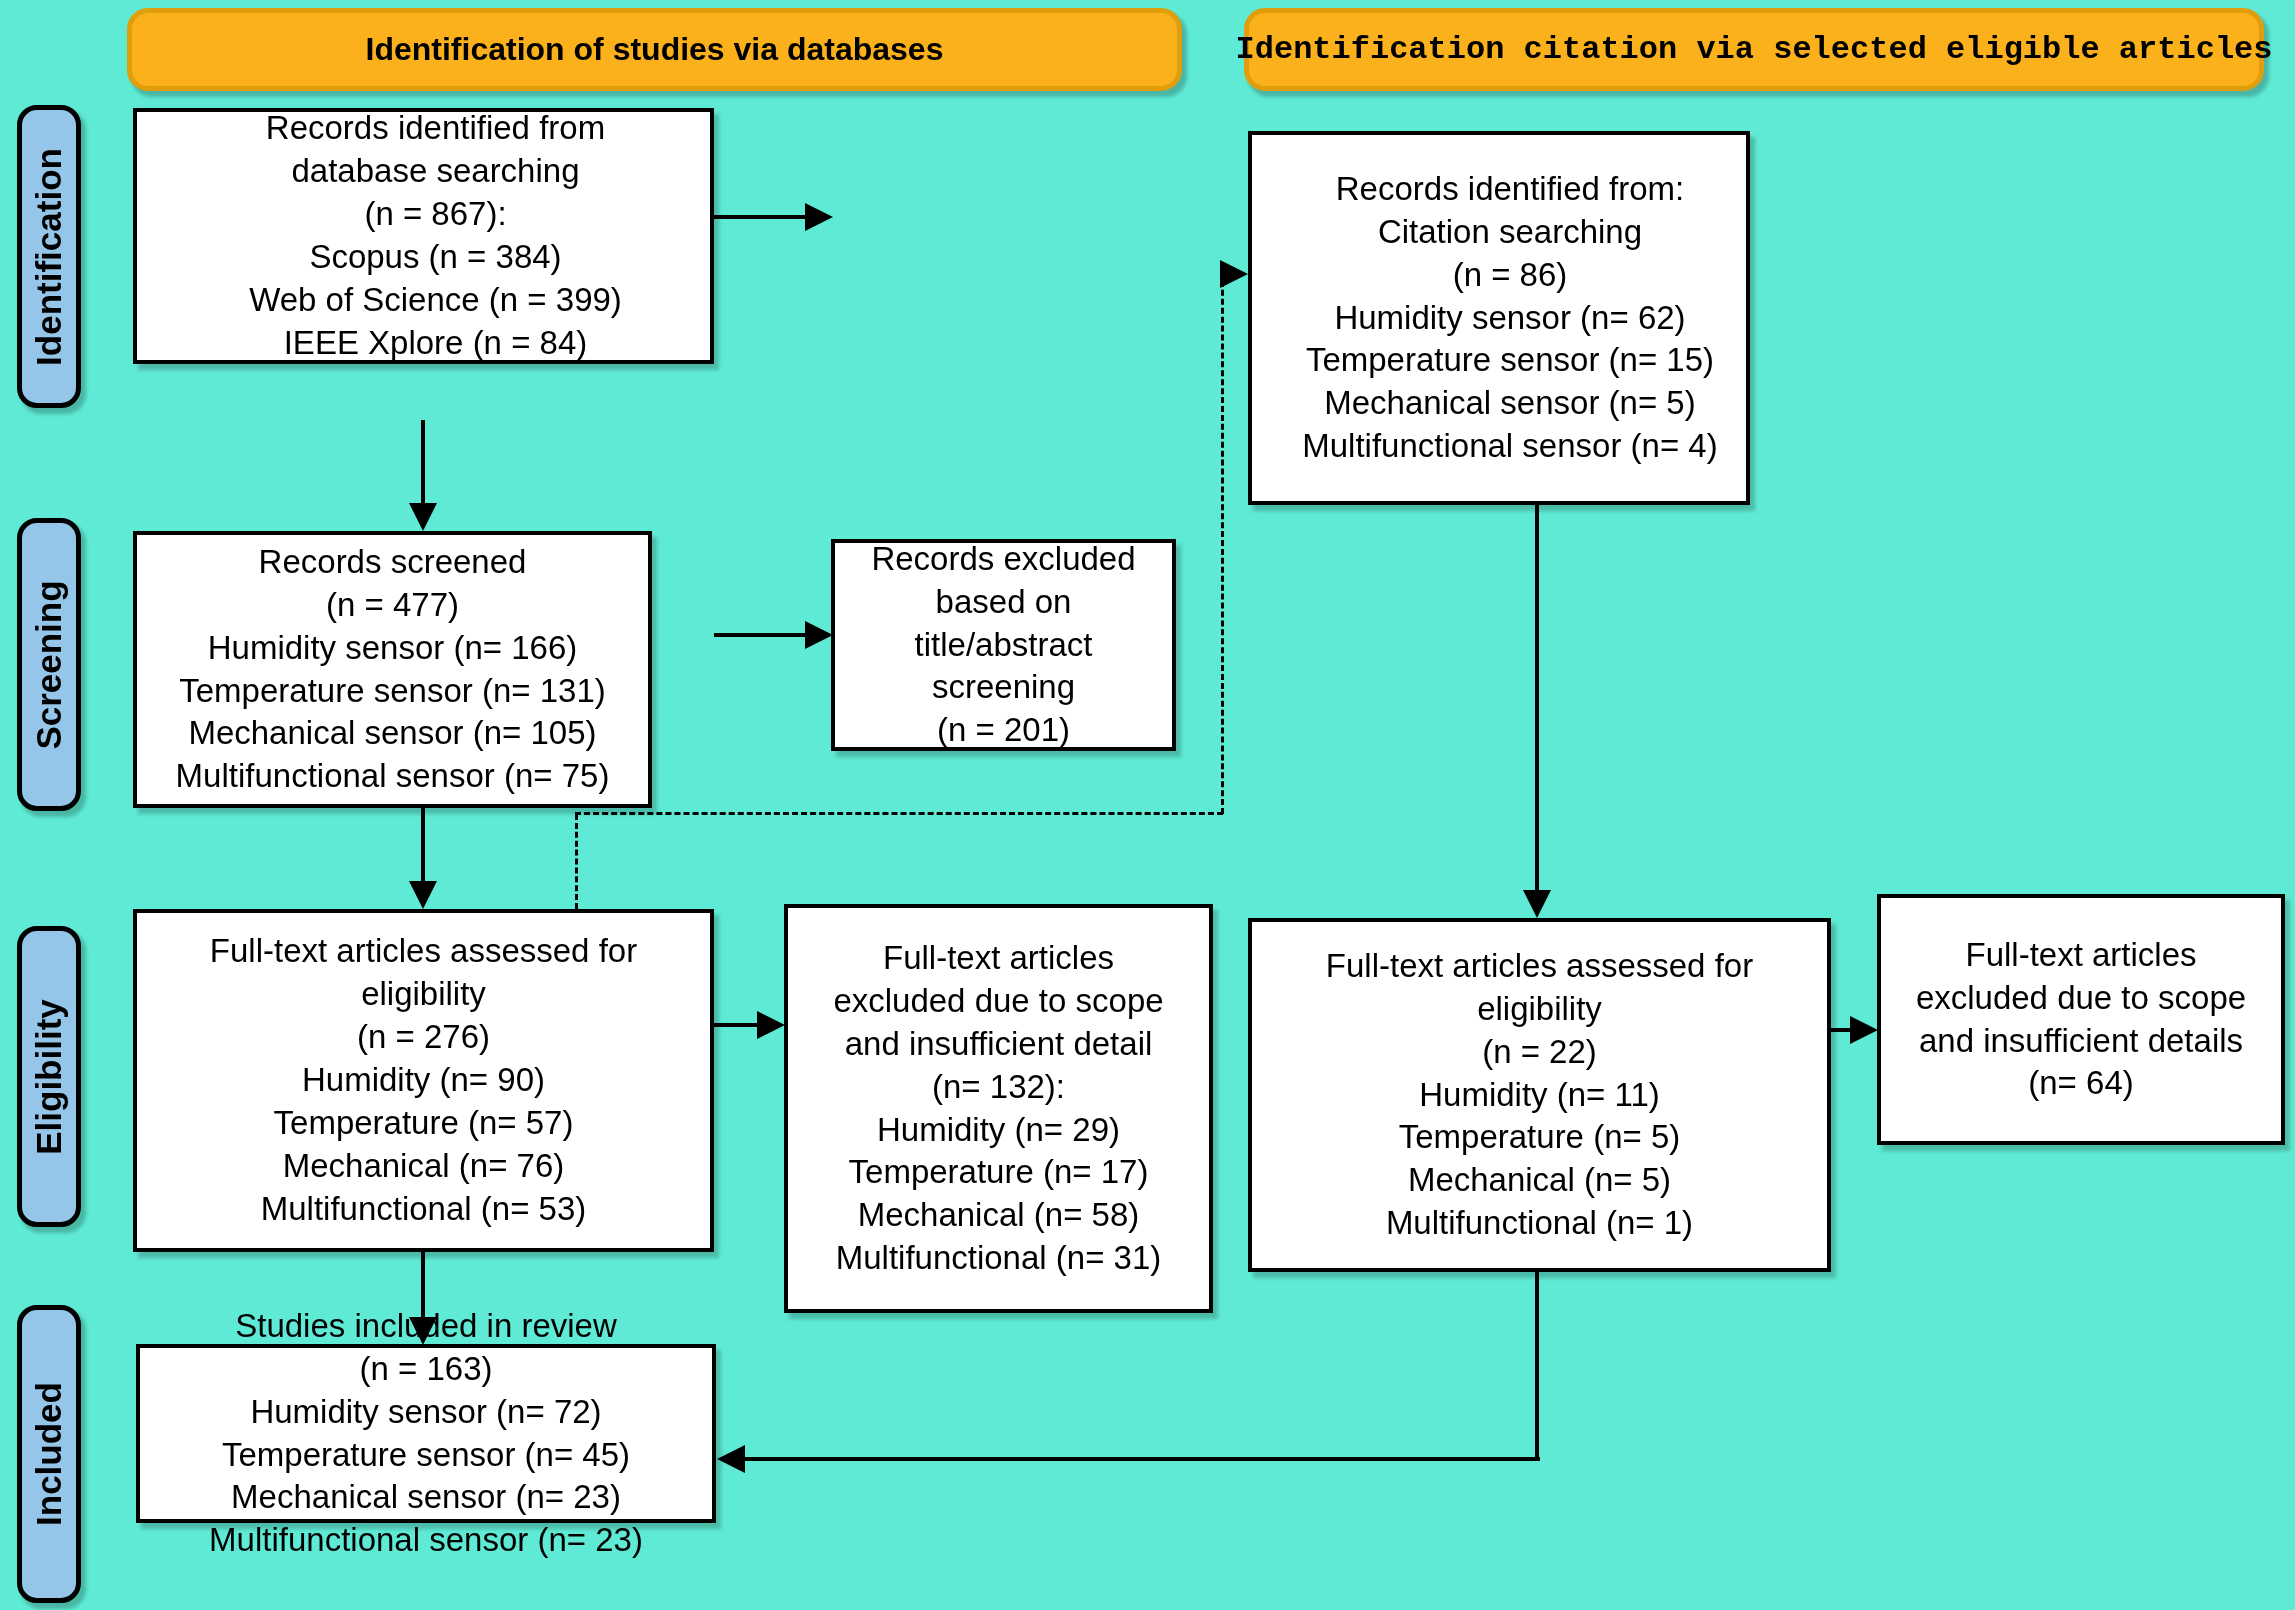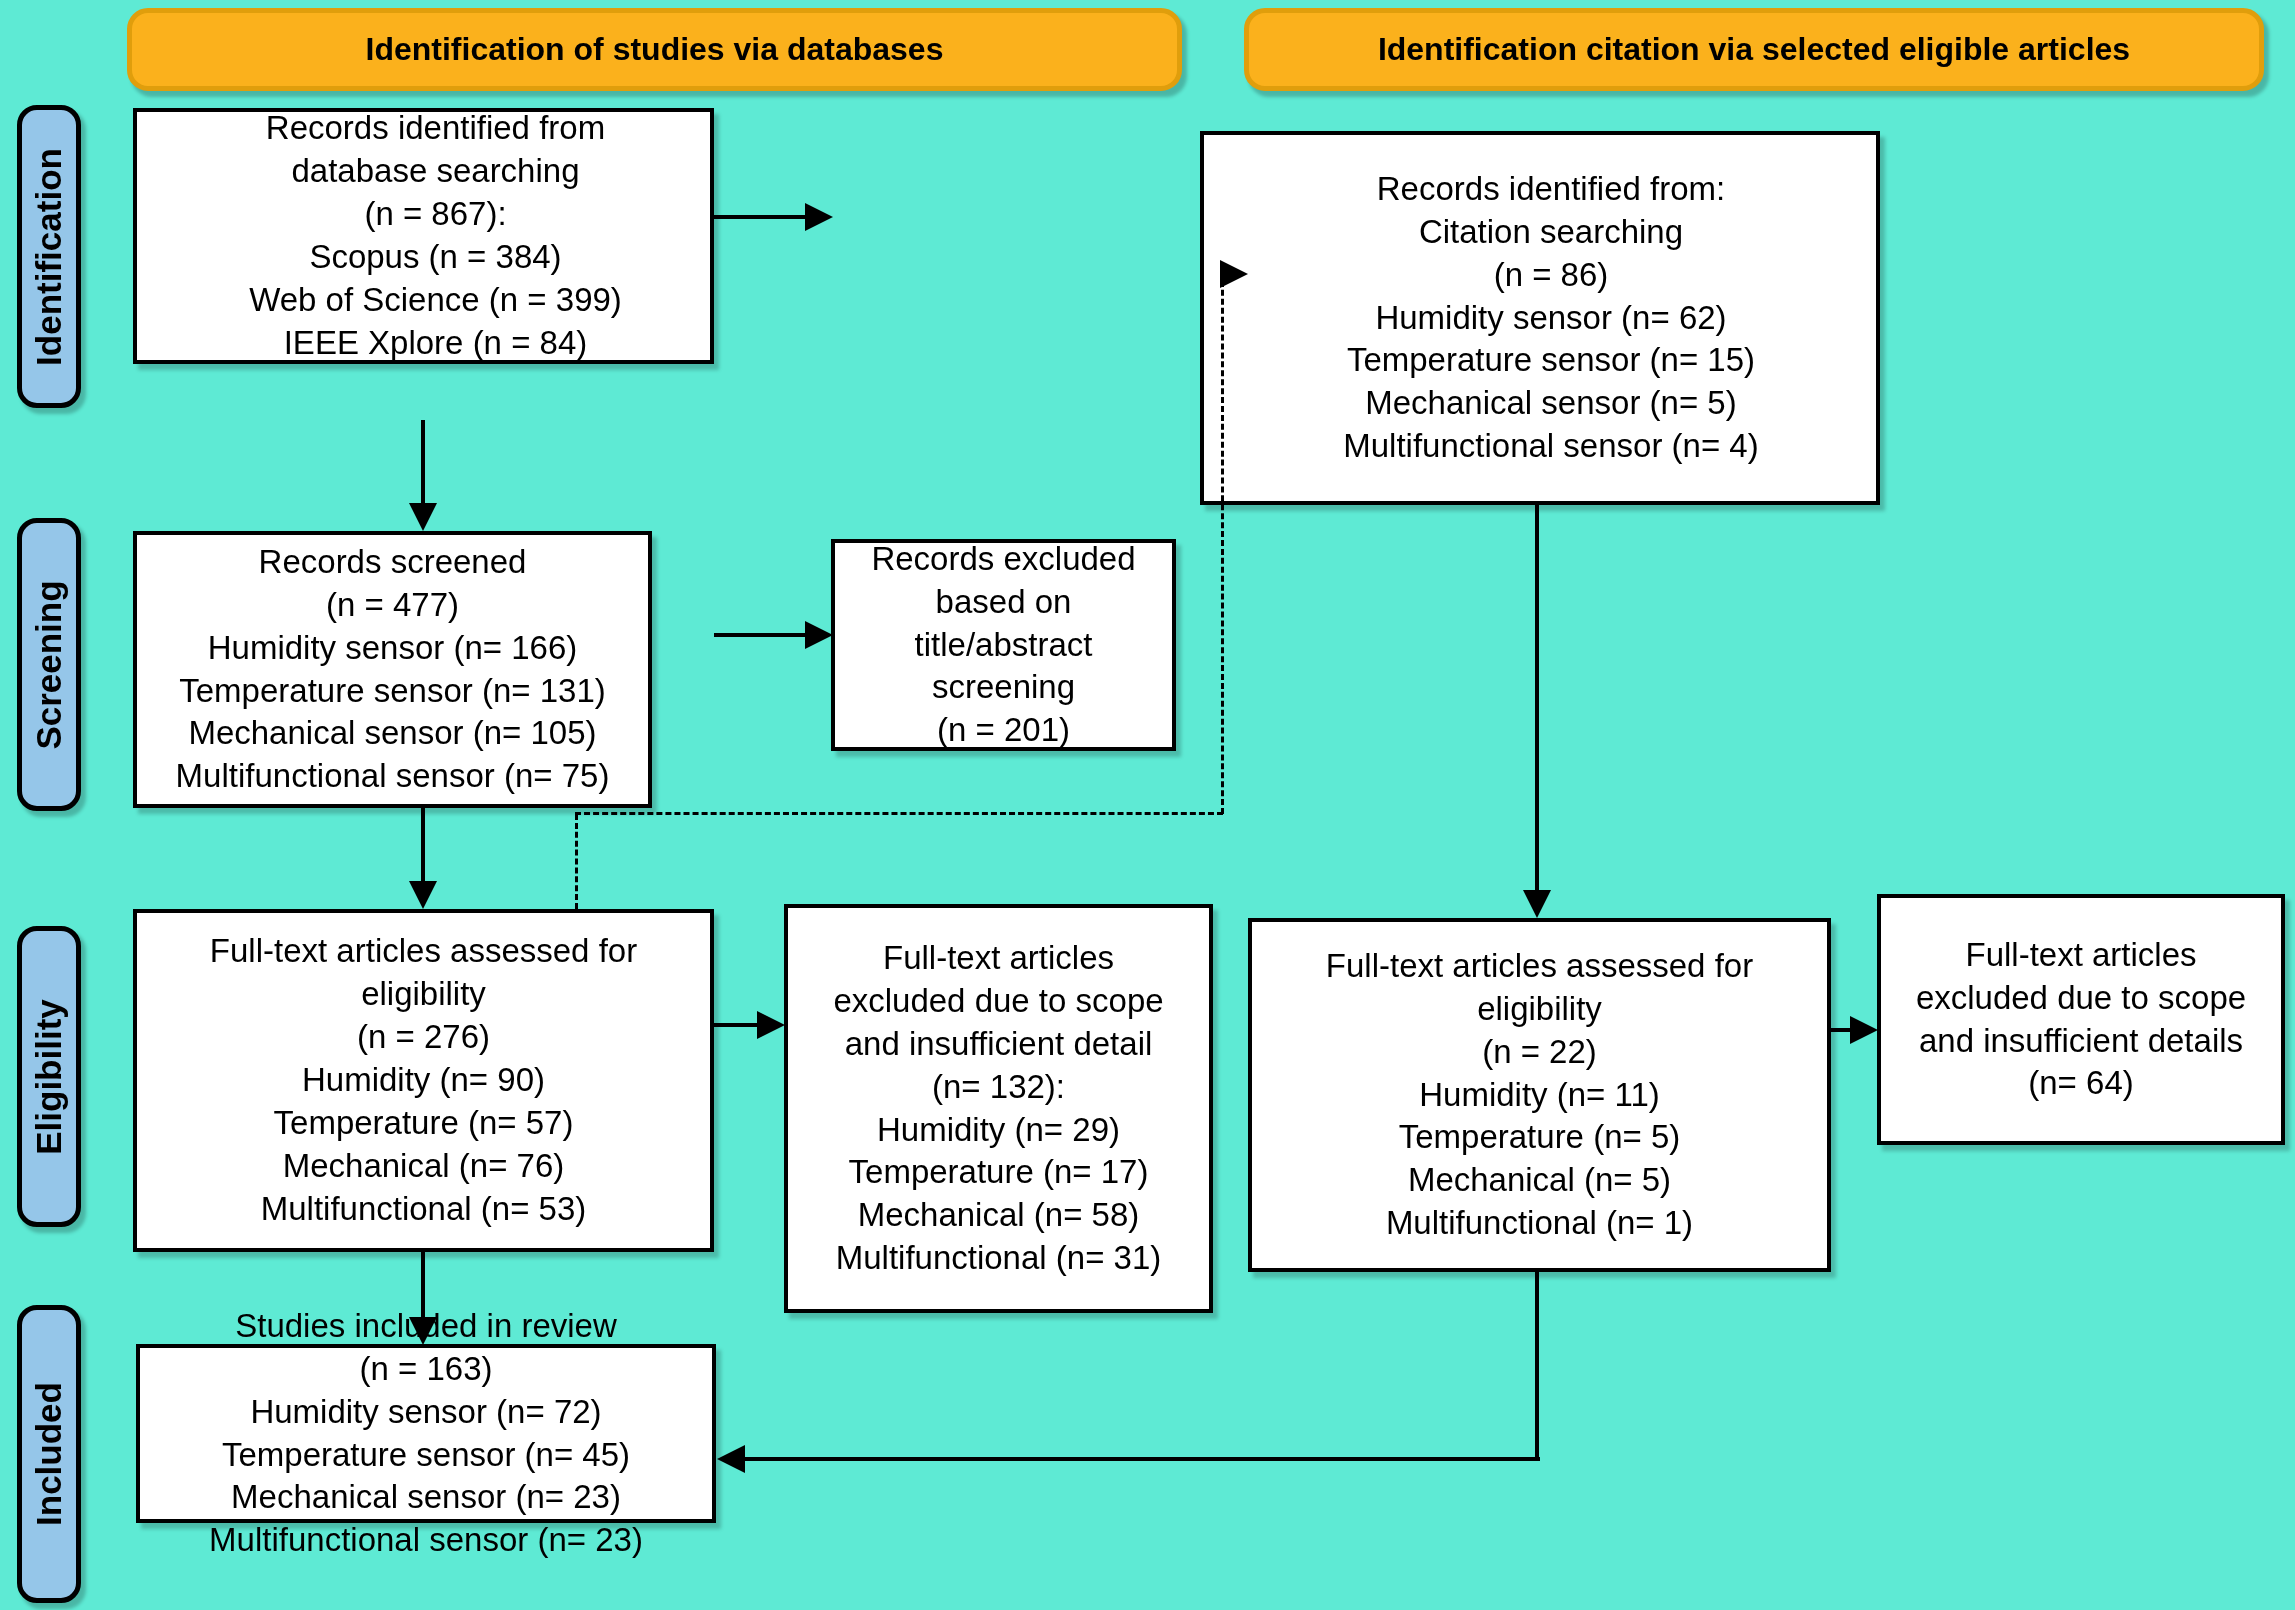--- a/index.html
+++ b/index.html
@@ -60,21 +60,21 @@
   .arr.right { border-top: 14px solid transparent; border-bottom: 14px solid transparent; border-left: 28px solid var(--connector, #000); }
   .arr.left  { border-top: 14px solid transparent; border-bottom: 14px solid transparent; border-right: 28px solid var(--connector, #000); }
   .arr.down  { border-left: 14px solid transparent; border-right: 14px solid transparent; border-top: 28px solid var(--connector, #000); }
 </style>
 </head>
 <body>
 
 <div class="canvas">
 
   <div class="hdr" style="left:127px; top:8.4px; width:1055px; height:83px;">Identification of studies via databases</div>
-  <div class="hdr" style="left:1244px; top:8.4px; width:1020px; height:83px;">Identification citation via selected eligible articles</div>
+  <div class="hdr" style="left:1244px; top:8.4px; width:1020px; height:83px;font-family:Liberation Mono, monospace;">Identification citation via selected eligible articles</div>
 
   <div class="stage" style="left:16.7px; top:105px; width:64px; height:303px;">
     <span>Identification</span>
   </div>
   <div class="stage" style="left:16.7px; top:518px; width:64px; height:293px;">
     <span>Screening</span>
   </div>
   <div class="stage" style="left:16.7px; top:926px; width:64px; height:301px;">
     <span>Eligibility</span>
   </div>
@@ -83,21 +83,21 @@
   </div>
 
   <div class="box" style="left:133px; top:108px; width:581px; height:256px;padding-left:24px;">
     <div class="box-text">Records identified from
 database searching
 (n = 867):
 Scopus (n = 384)
 Web of Science (n = 399)
 IEEE Xplore (n = 84)</div>
   </div>
-  <div class="box" style="left:1200px; top:131px; width:680px; height:374px;padding-left:22px;">
+  <div class="box" style="left:1248px; top:131px; width:502px; height:374px;padding-left:22px;">
     <div class="box-text">Records identified from:
 Citation searching
 (n = 86)
 Humidity sensor (n= 62)
 Temperature sensor (n= 15)
 Mechanical sensor (n= 5)
 Multifunctional sensor (n= 4)</div>
   </div>
 
   <div class="box" style="left:133px; top:531px; width:519px; height:277px;">

